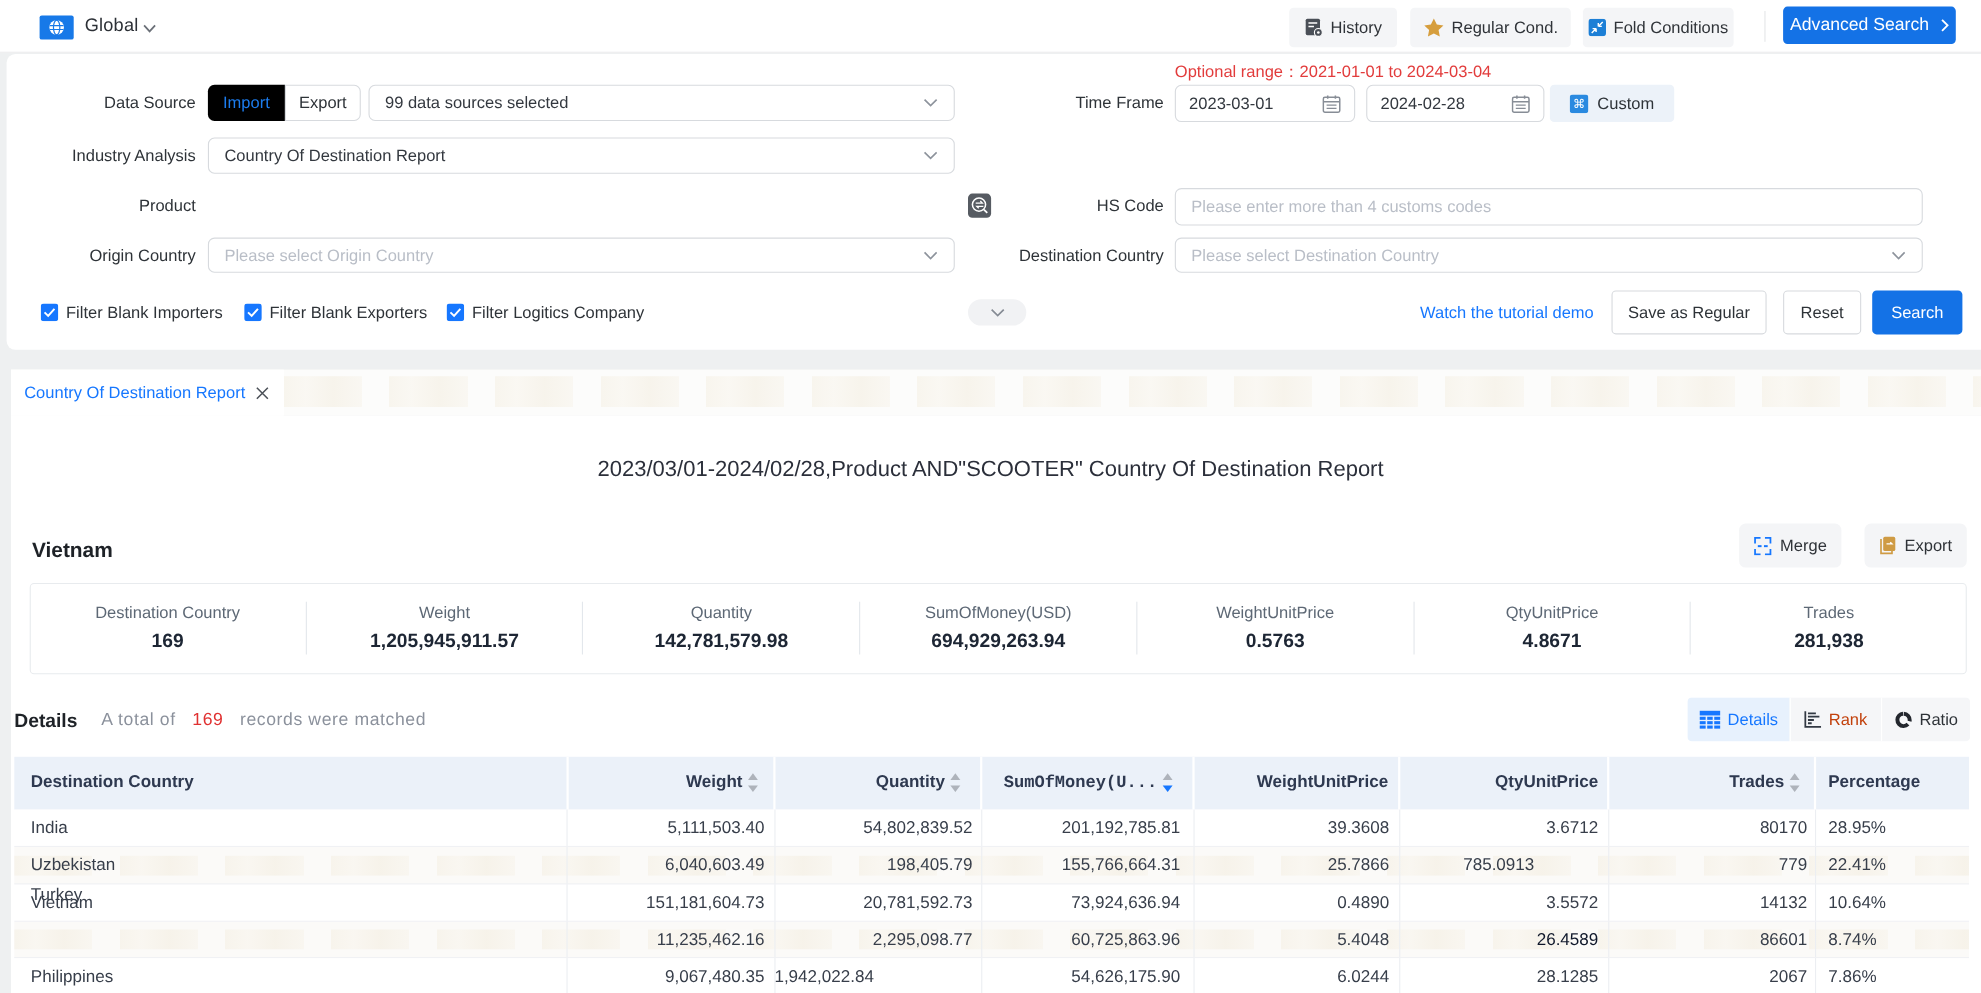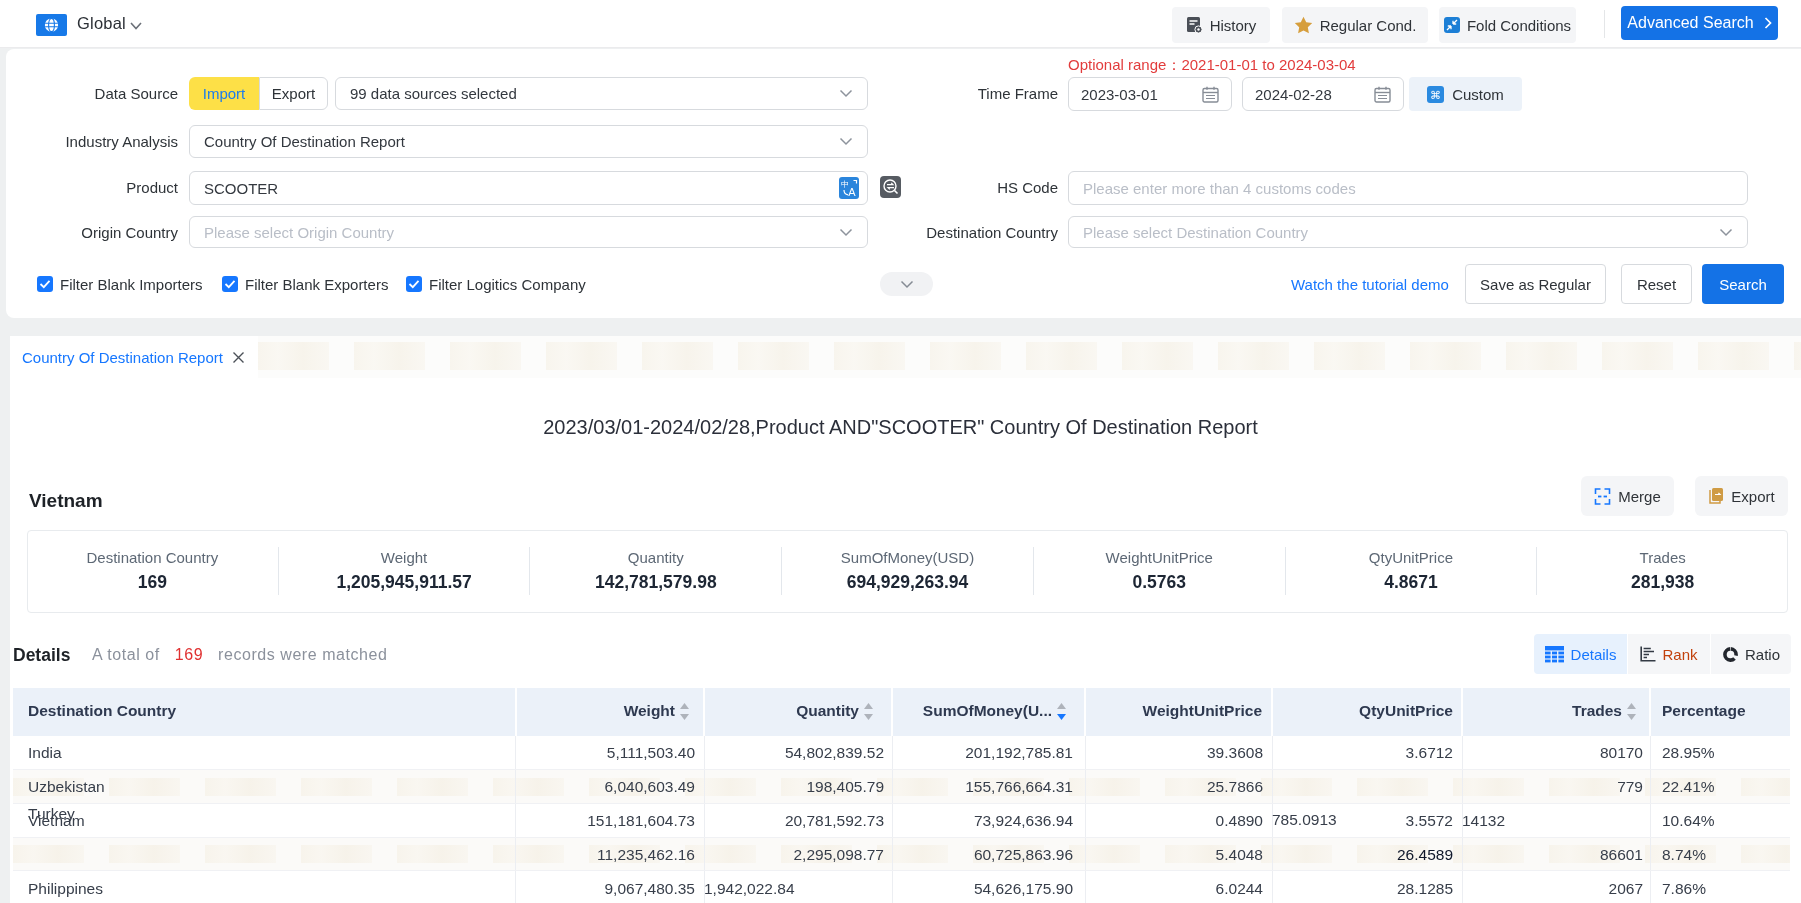--- a/index.html
+++ b/index.html
@@ -57,21 +57,21 @@
         <polyline points="1.5,1 6.5,6 1.5,11" fill="none" stroke="#fff" stroke-width="1.7"></polyline>
       </svg>
   </div>
 
   <div class="abs" style="left:6px;top:49px;width:1795px;height:269px;background:#fff;border-radius:8px 0 0 8px;"></div>
 
   <div class="abs" style="left:1068px;top:56px;font-size:15px;color:#e23c3c;">Optional range：2021-01-01 to 2024-03-04</div>
 
   <div class="abs lbl" style="left:0;top:77px;width:178px;">Data Source</div>
   <div class="abs" style="left:189px;top:77px;width:139px;height:33px;display:flex;">
-    <div style="width:70px;background:#fde047;color:#1c7ced;font-size:15px;display:flex;align-items:center;justify-content:center;border-radius:6px 0 0 6px;">Import</div>
+    <div style="width:70px;background:#000000;color:#1c7ced;font-size:15px;display:flex;align-items:center;justify-content:center;border-radius:6px 0 0 6px;">Import</div>
     <div style="flex:1;background:#fff;color:#2e3338;font-size:15px;display:flex;align-items:center;justify-content:center;border:1px solid #d7dade;border-radius:0 6px 6px 0;">Export</div>
   </div>
   <div class="abs inp" style="left:335px;top:77px;width:533px;height:33px;padding:0 14px;">99 data sources selected
     <svg class="abs" style="right:14px;" width="14" height="9" viewBox="0 0 14 9">
         <polyline points="1.5,1.5 7,7 12.5,1.5" fill="none" stroke="#8d939c" stroke-width="1.5"></polyline>
       </svg>
   </div>
   <div class="abs lbl" style="left:880px;top:77px;width:178px;">Time Frame</div>
   <div class="abs inp" style="left:1068px;top:77px;width:164px;height:34px;padding:0 12px;">2023-03-01
     <svg class="abs" style="right:12px;" width="17" height="17" viewBox="0 0 17 17">
@@ -97,29 +97,20 @@
   </div>
 
   <div class="abs lbl" style="left:0;top:125px;width:178px;">Industry Analysis</div>
   <div class="abs inp" style="left:189px;top:125px;width:679px;height:33px;padding:0 14px;">Country Of Destination Report
     <svg class="abs" style="right:14px;" width="14" height="9" viewBox="0 0 14 9">
         <polyline points="1.5,1.5 7,7 12.5,1.5" fill="none" stroke="#8d939c" stroke-width="1.5"></polyline>
       </svg>
   </div>
 
   <div class="abs lbl" style="left:0;top:171px;width:178px;">Product</div>
-  <div class="abs inp" style="left:189px;top:171px;width:679px;height:34px;padding:0 14px;">SCOOTER
-    <svg class="abs" style="right:8px;" width="20" height="22" viewBox="0 0 20 22">
-        <rect width="20" height="22" rx="3" fill="#2a85dc"></rect>
-        <text x="6" y="10" font-size="8" fill="#fff" text-anchor="middle">中</text>
-        <text x="13" y="19" font-size="11" fill="#fff" text-anchor="middle">A</text>
-        <path d="M5 13 c0 3 1.5 4.5 4 4.8" fill="none" stroke="#fff" stroke-width="1.2"></path>
-        <path d="M14.5 3.5 h3 v3" fill="none" stroke="#fff" stroke-width="1.2"></path>
-      </svg>
-  </div>
   <div class="abs" style="left:880px;top:176px;width:21px;height:22px;background:#565b62;border-radius:4px;">
     <svg width="21" height="22" viewBox="0 0 21 22">
         <circle cx="10" cy="10" r="6" fill="none" stroke="#fff" stroke-width="1.4"></circle>
         <path d="M14.5 14.5 L17.5 17.5" stroke="#fff" stroke-width="1.6"></path>
         <path d="M7 8.6 h6 l-1.8 -1.8 M14 11.6 h-6 l1.8 1.8" fill="none" stroke="#fff" stroke-width="1.2"></path>
       </svg>
   </div>
   <div class="abs lbl" style="left:880px;top:171px;width:178px;">HS Code</div>
   <div class="abs inp ph" style="left:1068px;top:171px;width:680px;height:34px;padding:0 14px;">Please enter more than 4 customs codes</div>
 
@@ -281,21 +272,21 @@
   <div class="abs" style="left:515px;top:702px;width:160px;text-align:right;font-size:15.5px;font-weight:bold;color:#2e3950;">Weight</div>
   <svg class="abs" style="left:679px;top:702px;" width="11" height="19" viewBox="0 0 11 19">
       <path d="M5.5 1 L10 7 H1 Z" fill="#aeb3bb"></path>
       <path d="M5.5 18 L10 12 H1 Z" fill="#aeb3bb"></path>
     </svg>
   <div class="abs" style="left:704px;top:702px;width:155px;text-align:right;font-size:15.5px;font-weight:bold;color:#2e3950;">Quantity</div>
   <svg class="abs" style="left:863px;top:702px;" width="11" height="19" viewBox="0 0 11 19">
       <path d="M5.5 1 L10 7 H1 Z" fill="#aeb3bb"></path>
       <path d="M5.5 18 L10 12 H1 Z" fill="#aeb3bb"></path>
     </svg>
-  <div class="abs" style="left:892px;top:702px;width:160px;text-align:right;font-size:15.5px;font-weight:bold;color:#2e3950;">SumOfMoney(U...</div>
+  <div class="abs" style="left:892px;top:702px;width:160px;text-align:right;font-size:15.5px;font-weight:bold;color:#2e3950;font-family:Liberation Mono, monospace;">SumOfMoney(U...</div>
   <svg class="abs" style="left:1056px;top:702px;" width="11" height="19" viewBox="0 0 11 19">
       <path d="M5.5 1 L10 7 H1 Z" fill="#aeb3bb"></path>
       <path d="M5.5 18 L10 12 H1 Z" fill="#1677ff"></path>
     </svg>
   <div class="abs" style="left:1085px;top:702px;width:177px;text-align:right;font-size:15.5px;font-weight:bold;color:#2e3950;">WeightUnitPrice</div>
   <div class="abs" style="left:1272px;top:702px;width:181px;text-align:right;font-size:15.5px;font-weight:bold;color:#2e3950;">QtyUnitPrice</div>
   <div class="abs" style="left:1462px;top:702px;width:160px;text-align:right;font-size:15.5px;font-weight:bold;color:#2e3950;">Trades</div>
   <svg class="abs" style="left:1626px;top:702px;" width="11" height="19" viewBox="0 0 11 19">
       <path d="M5.5 1 L10 7 H1 Z" fill="#aeb3bb"></path>
       <path d="M5.5 18 L10 12 H1 Z" fill="#aeb3bb"></path>
@@ -330,31 +321,31 @@
   <div class="abs" style="left:1085px;top:744px;width:178px;text-align:right;font-size:15.5px;color:#373e4a;">39.3608</div>
   <div class="abs" style="left:1272px;top:744px;width:181px;text-align:right;font-size:15.5px;color:#373e4a;">3.6712</div>
   <div class="abs" style="left:1462px;top:744px;width:181px;text-align:right;font-size:15.5px;color:#373e4a;">80170</div>
   <div class="abs" style="left:1662px;top:744px;font-size:15.5px;color:#373e4a;">28.95%</div>
 
   <div class="abs" style="left:28px;top:778px;font-size:15.5px;color:#373e4a;">Uzbekistan</div>
   <div class="abs" style="left:515px;top:778px;width:180px;text-align:right;font-size:15.5px;color:#373e4a;">6,040,603.49</div>
   <div class="abs" style="left:704px;top:778px;width:180px;text-align:right;font-size:15.5px;color:#373e4a;">198,405.79</div>
   <div class="abs" style="left:892px;top:778px;width:181px;text-align:right;font-size:15.5px;color:#373e4a;">155,766,664.31</div>
   <div class="abs" style="left:1085px;top:778px;width:178px;text-align:right;font-size:15.5px;color:#373e4a;">25.7866</div>
-  <div class="abs" style="left:1272px;top:778px;width:181px;text-align:left;font-size:15.5px;color:#373e4a;margin-top:33px;">785.0913</div>
+  <div class="abs" style="left:1272px;top:778px;width:181px;text-align:center;font-size:15.5px;color:#373e4a;">785.0913</div>
   <div class="abs" style="left:1462px;top:778px;width:181px;text-align:right;font-size:15.5px;color:#373e4a;">779</div>
   <div class="abs" style="left:1662px;top:778px;font-size:15.5px;color:#373e4a;">22.41%</div>
 
   <div class="abs" style="left:28px;top:812px;font-size:15.5px;color:#373e4a;">Vietnam</div>
   <div class="abs" style="left:515px;top:812px;width:180px;text-align:right;font-size:15.5px;color:#373e4a;">151,181,604.73</div>
   <div class="abs" style="left:704px;top:812px;width:180px;text-align:right;font-size:15.5px;color:#373e4a;">20,781,592.73</div>
   <div class="abs" style="left:892px;top:812px;width:181px;text-align:right;font-size:15.5px;color:#373e4a;">73,924,636.94</div>
   <div class="abs" style="left:1085px;top:812px;width:178px;text-align:right;font-size:15.5px;color:#373e4a;">0.4890</div>
   <div class="abs" style="left:1272px;top:812px;width:181px;text-align:right;font-size:15.5px;color:#373e4a;">3.5572</div>
-  <div class="abs" style="left:1462px;top:812px;width:181px;font-size:15.5px;color:#373e4a;">14132</div>
+  <div class="abs" style="left:1462px;top:812px;width:181px;text-align:right;font-size:15.5px;color:#373e4a;">14132</div>
   <div class="abs" style="left:1662px;top:812px;font-size:15.5px;color:#373e4a;">10.64%</div>
 
   <div class="abs" style="left:28px;top:805px;font-size:15.5px;color:#373e4a;">Turkey</div>
   <div class="abs" style="left:515px;top:846px;width:180px;text-align:right;font-size:15.5px;color:#373e4a;">11,235,462.16</div>
   <div class="abs" style="left:704px;top:846px;width:180px;text-align:right;font-size:15.5px;color:#373e4a;">2,295,098.77</div>
   <div class="abs" style="left:892px;top:846px;width:181px;text-align:right;font-size:15.5px;color:#373e4a;">60,725,863.96</div>
   <div class="abs" style="left:1085px;top:846px;width:178px;text-align:right;font-size:15.5px;color:#373e4a;">5.4048</div>
   <div class="abs" style="left:1272px;top:846px;width:181px;text-align:right;font-size:15.5px;color:#0f172a;">26.4589</div>
   <div class="abs" style="left:1462px;top:846px;width:181px;text-align:right;font-size:15.5px;color:#373e4a;">86601</div>
   <div class="abs" style="left:1662px;top:846px;font-size:15.5px;color:#373e4a;">8.74%</div>

